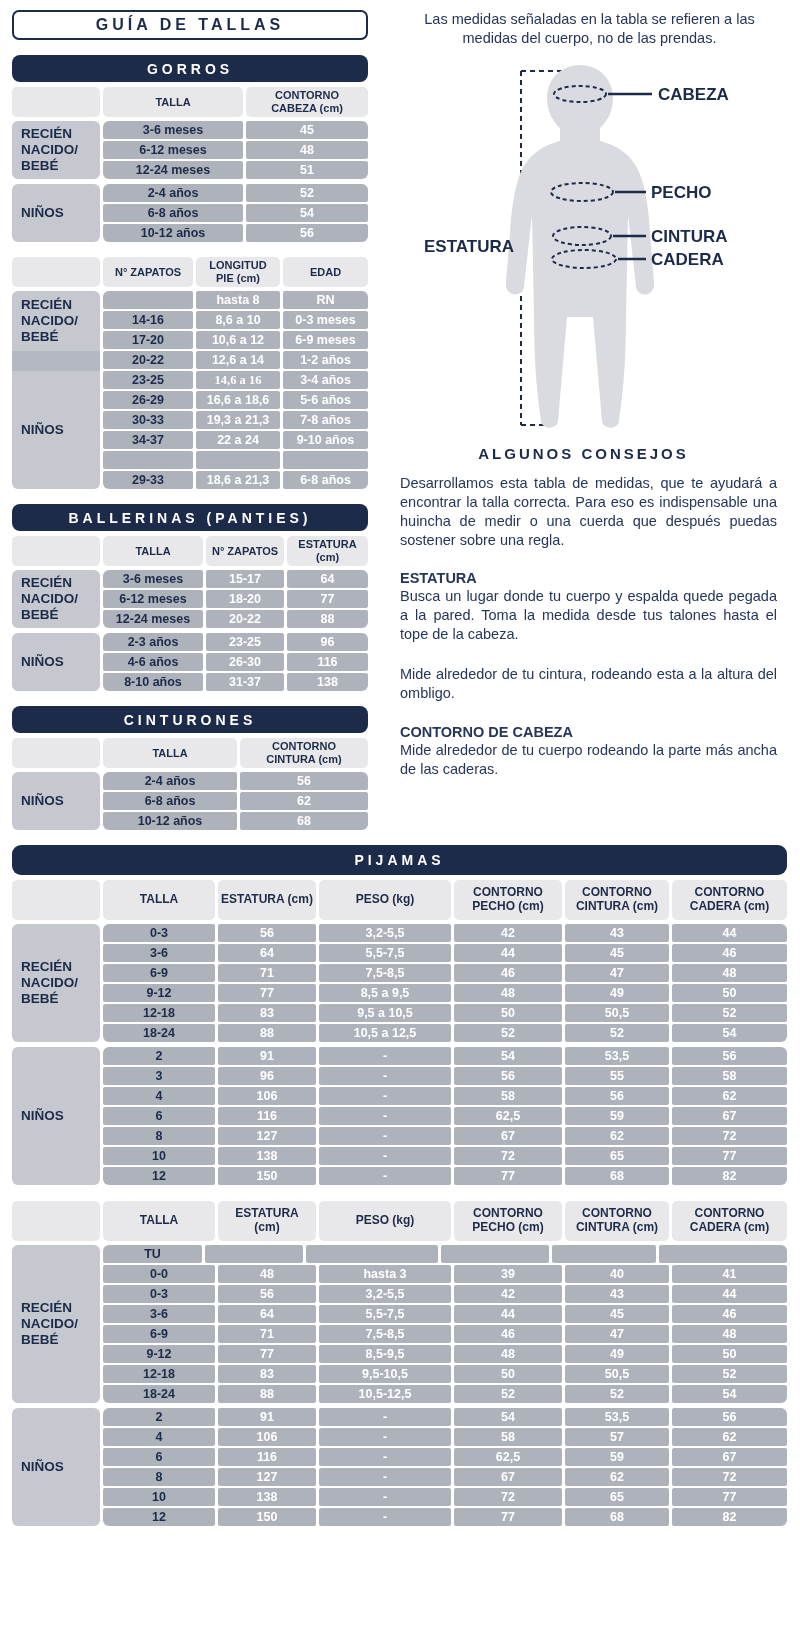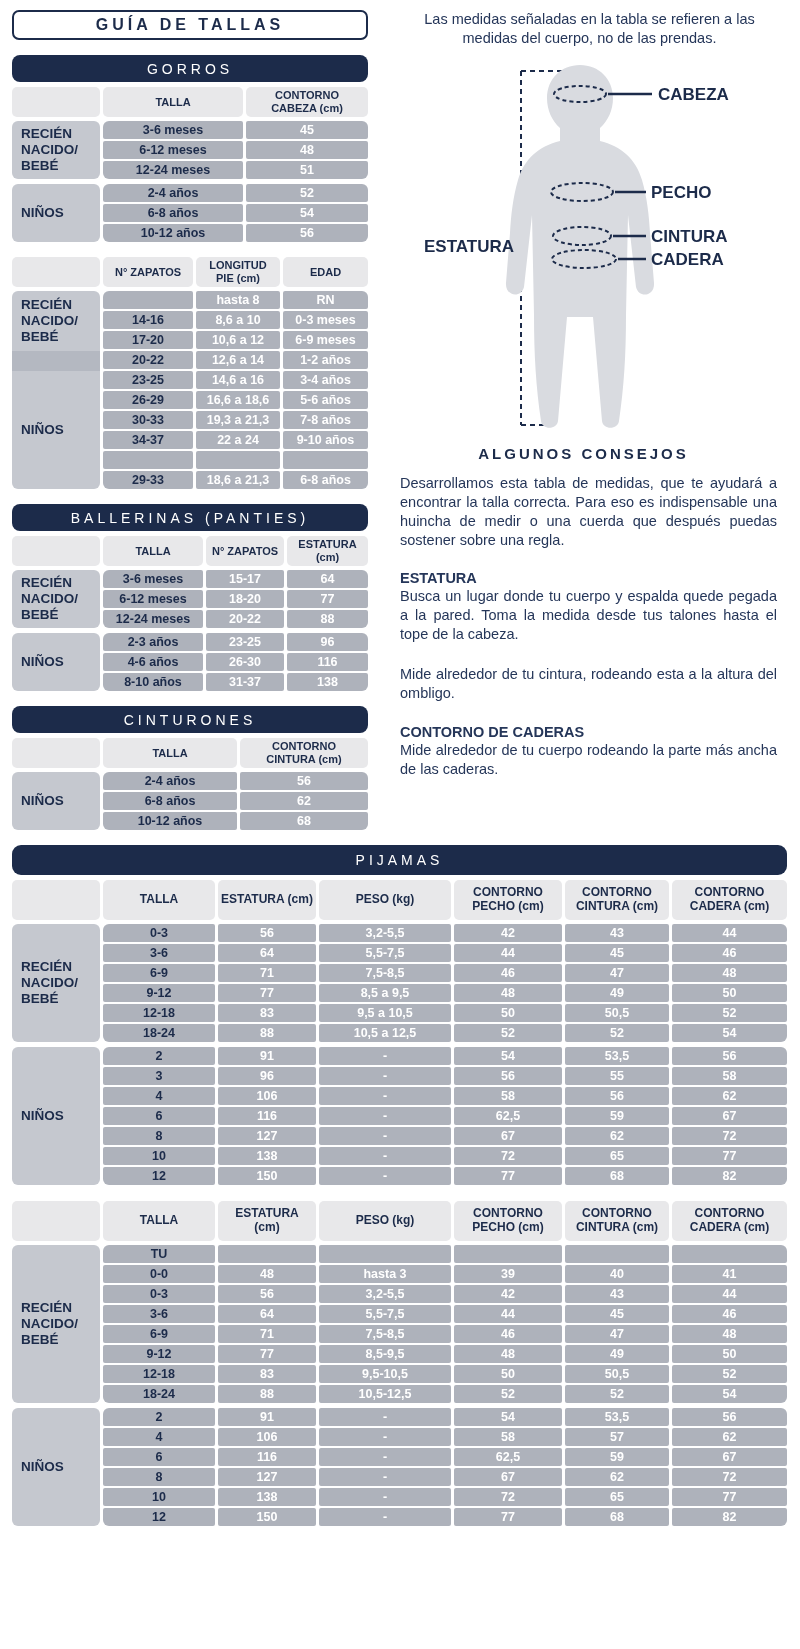--- a/index.html
+++ b/index.html
@@ -14,21 +14,21 @@
   .leftcol{width:356px;flex:none;}
   .rightcol{flex:1;min-width:0;}
 
   .titlebox{border:2px solid var(--navy);border-radius:7px;height:30px;display:flex;
     align-items:center;justify-content:center;font-weight:bold;font-size:16px;
     letter-spacing:4px;color:var(--navy);margin-bottom:15px;background:#fff;}
   .rightcol .titlebox{margin:0 24px 12px 8px;}
 
   .stable{margin-bottom:15px;}
   .tbar{background:var(--navy);color:#fff;border-radius:8px;height:27px;display:flex;
-    align-items:center;justify-content:center;font-weight:normal;font-size:14px;
+    align-items:center;justify-content:center;font-weight:bold;font-size:14px;
     letter-spacing:4px;margin-bottom:5px;}
   .wide .tbar{height:30px;border-radius:9px;}
   .thead{display:flex;gap:3px;margin-bottom:4px;}
   .chip{background:var(--chip);border-radius:5px;color:var(--navy);font-weight:bold;
     font-size:11px;line-height:1.15;display:flex;align-items:center;justify-content:center;
     text-align:center;white-space:pre-line;min-height:30px;}
   .wide .chip{font-size:12px;min-height:40px;}
   .tgroup{display:flex;gap:3px;margin-bottom:5px;}
   .glabel{background:var(--label);border-radius:6px;color:var(--navy);font-weight:bold;
     font-size:13.5px;line-height:1.2;display:flex;flex-direction:column;
@@ -138,21 +138,21 @@
                 <div class="tcell" style="width: 84px; flex: 0 0 auto;">10,6 a 12</div>
                 <div class="tcell" style="flex: 1 1 0%;">6-9 meses</div>
               </div>
               <div class="trow">
                 <div class="tcell c0" style="width: 90px; flex: 0 0 auto;">20-22</div>
                 <div class="tcell" style="width: 84px; flex: 0 0 auto;">12,6 a 14</div>
                 <div class="tcell" style="flex: 1 1 0%;">1-2 años</div>
               </div>
               <div class="trow">
                 <div class="tcell c0" style="width: 90px; flex: 0 0 auto;">23-25</div>
-                <div class="tcell" style="width: 84px; flex: 0 0 auto;">14,6 a 16</div>
+                <div class="tcell" style="width: 84px; flex: 0 0 auto; font-family: Liberation Serif, serif;">14,6 a 16</div>
                 <div class="tcell" style="flex: 1 1 0%;">3-4 años</div>
               </div>
               <div class="trow">
                 <div class="tcell c0" style="width: 90px; flex: 0 0 auto;">26-29</div>
                 <div class="tcell" style="width: 84px; flex: 0 0 auto;">16,6 a 18,6</div>
                 <div class="tcell" style="flex: 1 1 0%;">5-6 años</div>
               </div>
               <div class="trow">
                 <div class="tcell c0" style="width: 90px; flex: 0 0 auto;">30-33</div>
                 <div class="tcell" style="width: 84px; flex: 0 0 auto;">19,3 a 21,3</div>
@@ -302,21 +302,21 @@
       <p class="mtext">Desarrollamos esta tabla de medidas, que te ayudará a encontrar la talla correcta. Para eso es indispensable una huincha de medir o una cuerda que después puedas sostener sobre una regla.</p>
 
       <div class="msec">
         <h4>ESTATURA</h4>
         <p>Busca un lugar donde tu cuerpo y espalda quede pegada a la pared. Toma la medida desde tus talones hasta el tope de la cabeza.</p>
       </div>
       <div class="msec">
         <p>Mide alrededor de tu cintura, rodeando esta a la altura del ombligo.</p>
       </div>
       <div class="msec">
-        <h4>CONTORNO DE CADERAS</h4>
+        <h4>CONTORNO DE CABEZA</h4>
         <p>Mide alrededor de tu cuerpo rodeando la parte más ancha de las caderas.</p>
       </div>
     </div>
   </div>
 
   <div class="stable wide">
       <div class="tbar">PIJAMAS</div>
       <div class="thead">
         <div class="chip" style="width: 88px; flex: 0 0 auto;"></div>
         <div class="chip" style="width: 112px; flex: 0 0 auto;">TALLA</div>
@@ -459,21 +459,21 @@
 CINTURA (cm)</div>
         <div class="chip" style="flex: 1 1 0%;">CONTORNO
 CADERA (cm)</div>
       </div>
       <div class="tgroup">
         <div class="glabel" style="width: 88px; flex: 0 0 auto;">RECIÉN
 NACIDO/
 BEBÉ</div>
         <div class="grows">
           <div class="trow">
-            <div class="tcell c0" style="width: 112px; flex: 0 0 auto;">TU</div>
+            <div class="tcell c0" style="width: 99px; flex: 0 0 auto;">TU</div>
             <div class="tcell" style="width: 98px; flex: 0 0 auto;"></div>
             <div class="tcell" style="width: 132px; flex: 0 0 auto;"></div>
             <div class="tcell" style="width: 108px; flex: 0 0 auto;"></div>
             <div class="tcell" style="width: 104px; flex: 0 0 auto;"></div>
             <div class="tcell" style="flex: 1 1 0%;"></div>
           </div>
           <div class="trow">
             <div class="tcell c0" style="width: 112px; flex: 0 0 auto;">0-0</div>
             <div class="tcell" style="width: 98px; flex: 0 0 auto;">48</div>
             <div class="tcell" style="width: 132px; flex: 0 0 auto;">hasta 3</div>

